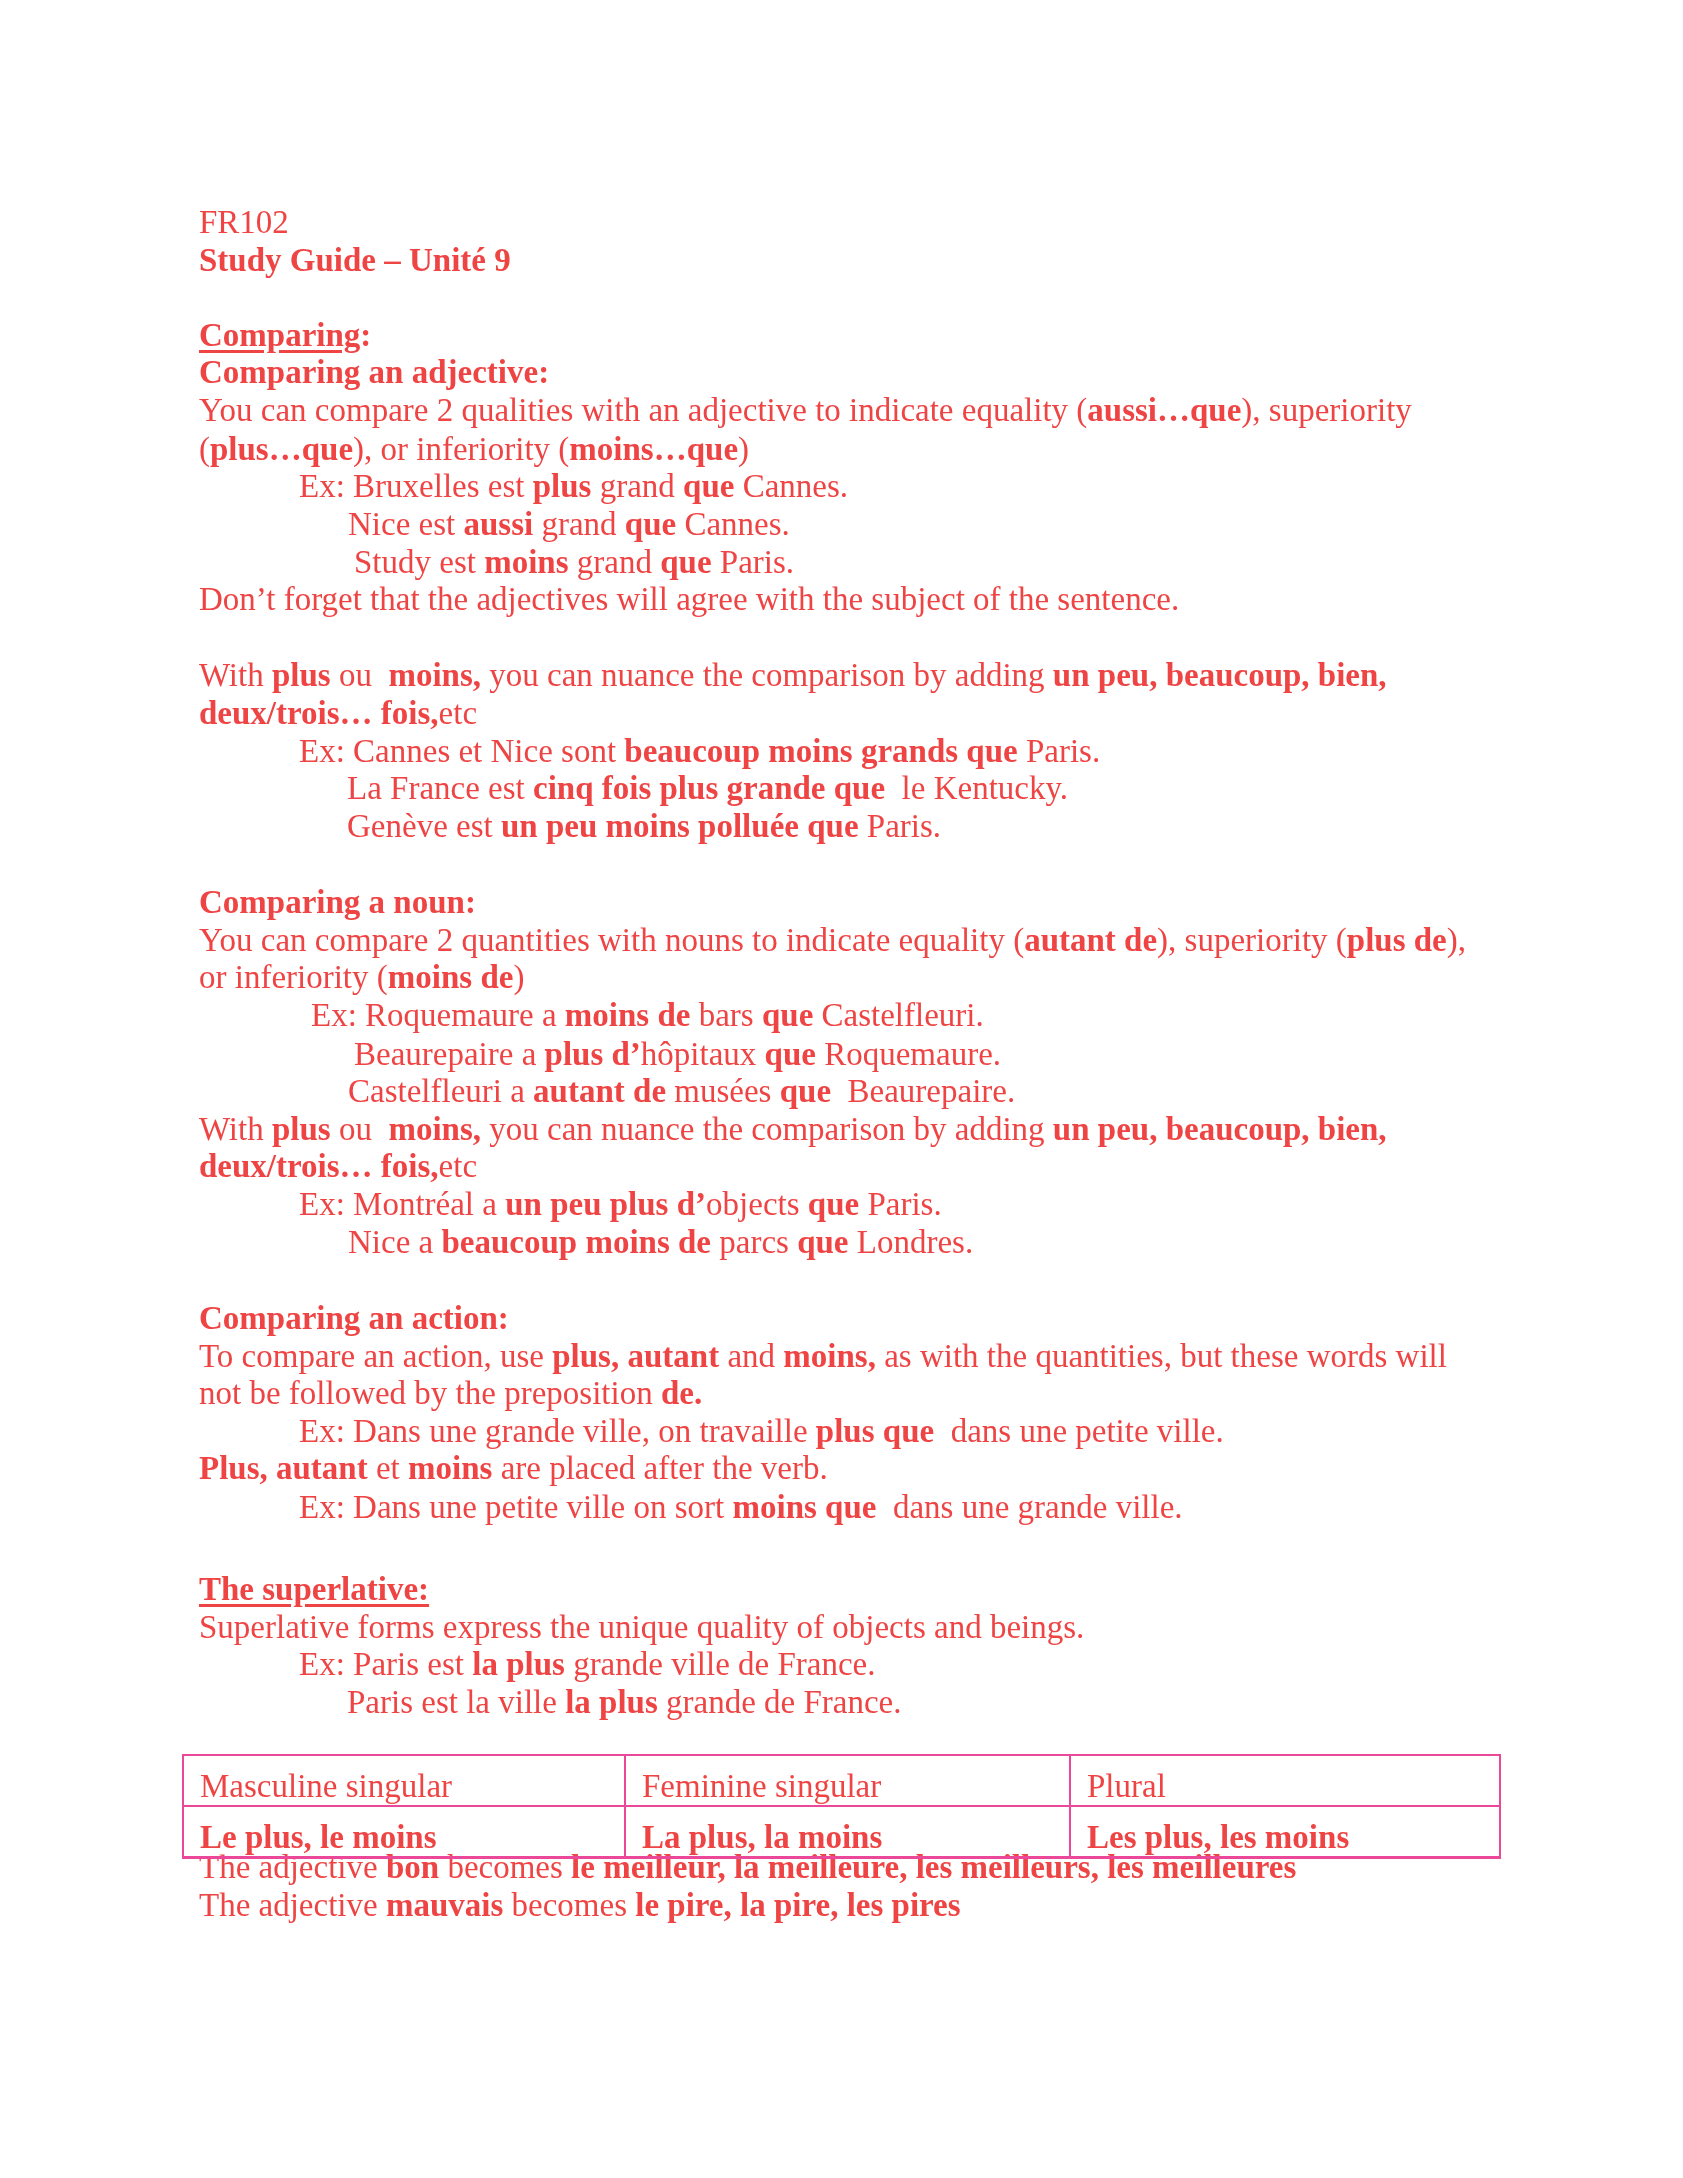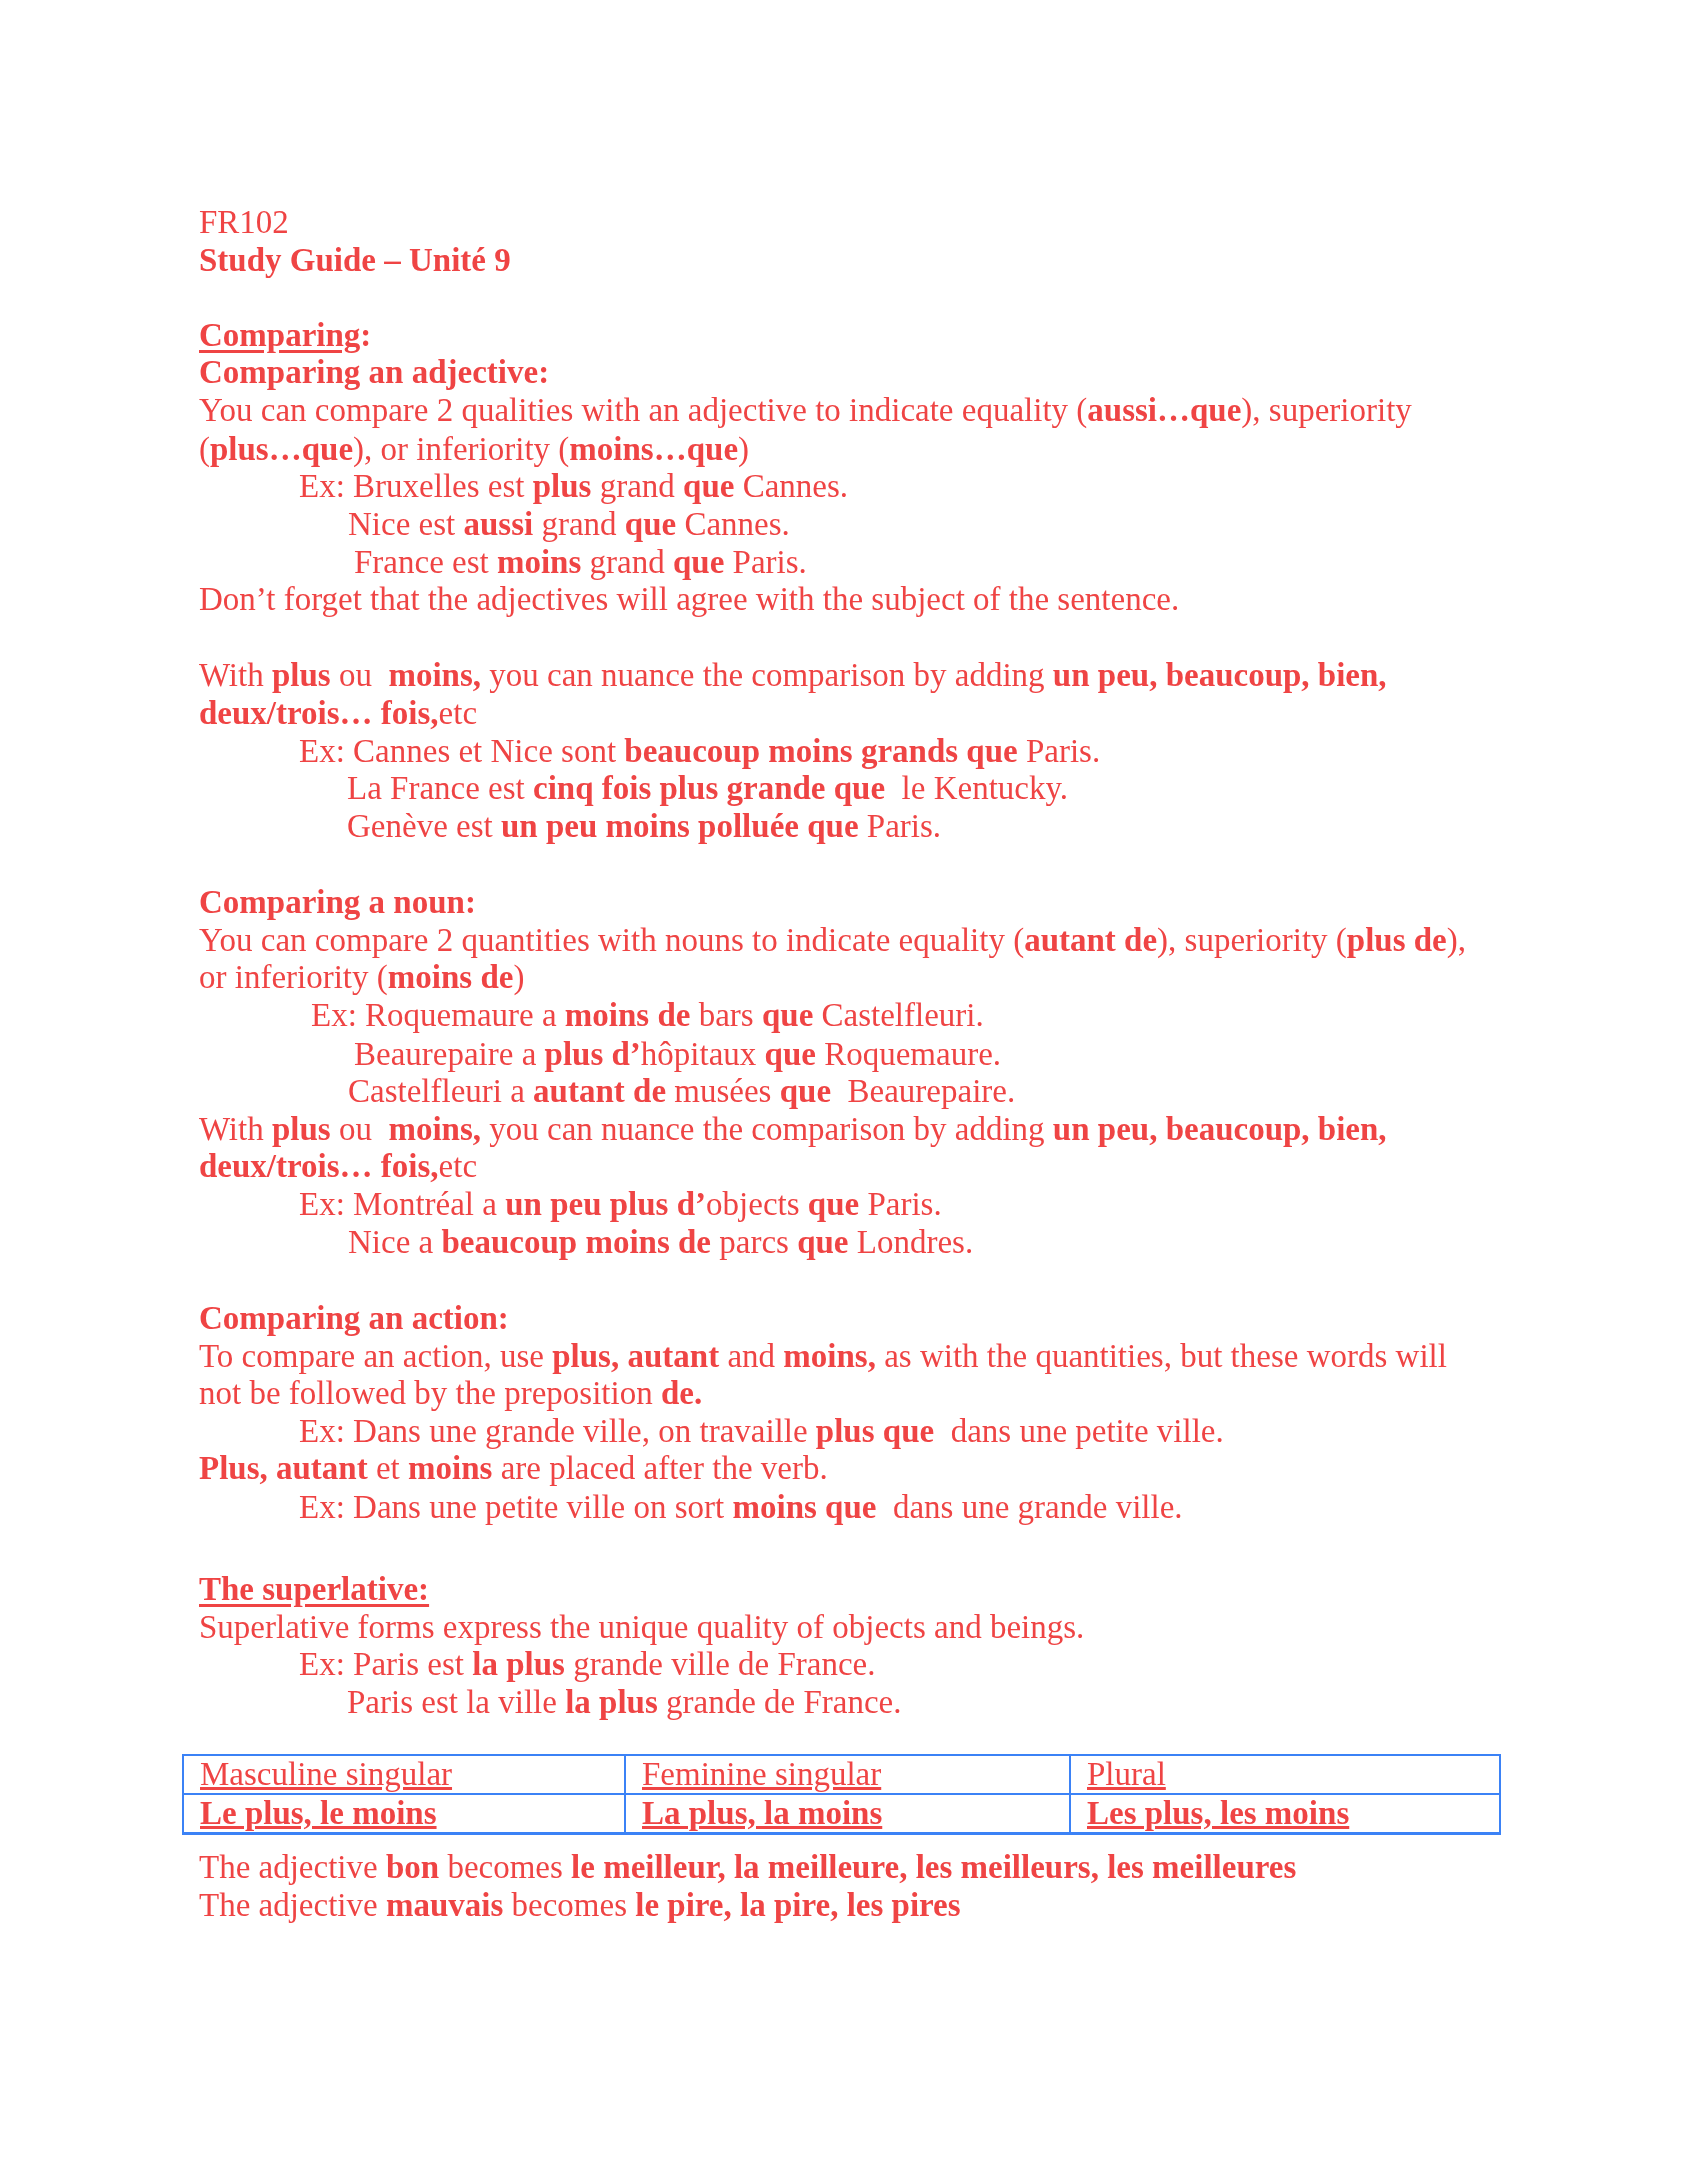--- a/index.html
+++ b/index.html
@@ -17,41 +17,41 @@
     height: 38px;
   }
   .b { font-weight: bold; }
   .u { text-decoration: underline; text-decoration-thickness: 3px; text-underline-offset: 4px; }
   #super-table {
     position: absolute; left: 182px; top: 1754px; width: 1319px;
     border-collapse: collapse; table-layout: fixed;
     font-size: 33px;
   }
   #super-table td {
-    border: 2px solid #3b82f6; height: 37px; padding: 0 0 0 16px;
-    line-height: 37px; white-space: nowrap; vertical-align: middle; text-decoration: underline;
+    border: 2px solid #ec4899; height: 37px; padding: 12px 0 0 16px;
+    line-height: 37px; white-space: nowrap; vertical-align: middle;
   }
   #super-table tr.last td { border-bottom-width: 3px; }
   #super-table td.c1 { width: 424px; }
   #super-table td.c2 { width: 427px; }
 </style>
 </head>
 <body>
 
 <div id="page">
   <div id="lines">
       <div class="line" style="left: 199px; top: 203px;"><span>FR102</span></div>
       <div class="line" style="left: 199px; top: 241px;"><span class="b">Study Guide – Unité 9</span></div>
       <div class="line" style="left: 199px; top: 316px;"><span class="b u">Comparing</span><span class="b">:</span></div>
       <div class="line" style="left: 199px; top: 353px;"><span class="b">Comparing an adjective:</span></div>
       <div class="line" style="left: 199px; top: 391px;"><span>You can compare 2 qualities with an adjective to indicate equality (</span><span class="b">aussi…que</span><span>), superiority</span></div>
       <div class="line" style="left: 199px; top: 430px; text-align: right;"><span>(</span><span class="b">plus…que</span><span>), or inferiority (</span><span class="b">moins…que</span><span>)</span></div>
       <div class="line" style="left: 299px; top: 467px;"><span>Ex: Bruxelles est </span><span class="b">plus</span><span> grand </span><span class="b">que</span><span> Cannes.</span></div>
       <div class="line" style="left: 348px; top: 505px;"><span>Nice est </span><span class="b">aussi</span><span> grand </span><span class="b">que</span><span> Cannes.</span></div>
-      <div class="line" style="left: 354px; top: 543px;"><span>France est </span><span class="b">moins</span><span> grand </span><span class="b">que</span><span> Paris.</span></div>
+      <div class="line" style="left: 354px; top: 543px;"><span>Study est </span><span class="b">moins</span><span> grand </span><span class="b">que</span><span> Paris.</span></div>
       <div class="line" style="left: 199px; top: 580px; text-align: right;"><span>Don’t forget that the adjectives will agree with the subject of the sentence.</span></div>
       <div class="line" style="left: 199px; top: 656px;"><span>With </span><span class="b">plus</span><span> ou  </span><span class="b">moins,</span><span> you can nuance the comparison by adding </span><span class="b">un peu, beaucoup, bien,</span></div>
       <div class="line" style="left: 199px; top: 694px;"><span class="b">deux/trois… fois,</span><span>etc</span></div>
       <div class="line" style="left: 299px; top: 732px;"><span>Ex: Cannes et Nice sont </span><span class="b">beaucoup moins grands que</span><span> Paris.</span></div>
       <div class="line" style="left: 347px; top: 769px;"><span>La France est </span><span class="b">cinq fois plus grande que</span><span>  le Kentucky.</span></div>
       <div class="line" style="left: 347px; top: 807px;"><span>Genève est </span><span class="b">un peu moins polluée que</span><span> Paris.</span></div>
       <div class="line" style="left: 199px; top: 883px;"><span class="b">Comparing a noun:</span></div>
       <div class="line" style="left: 199px; top: 921px;"><span>You can compare 2 quantities with nouns to indicate equality (</span><span class="b">autant de</span><span>), superiority (</span><span class="b">plus de</span><span>),</span></div>
       <div class="line" style="left: 199px; top: 958px;"><span>or inferiority (</span><span class="b">moins de</span><span>)</span></div>
       <div class="line" style="left: 299px; top: 996px; margin-left: 12px;"><span>Ex: Roquemaure a </span><span class="b">moins de</span><span> bars </span><span class="b">que</span><span> Castelfleuri.</span></div>

